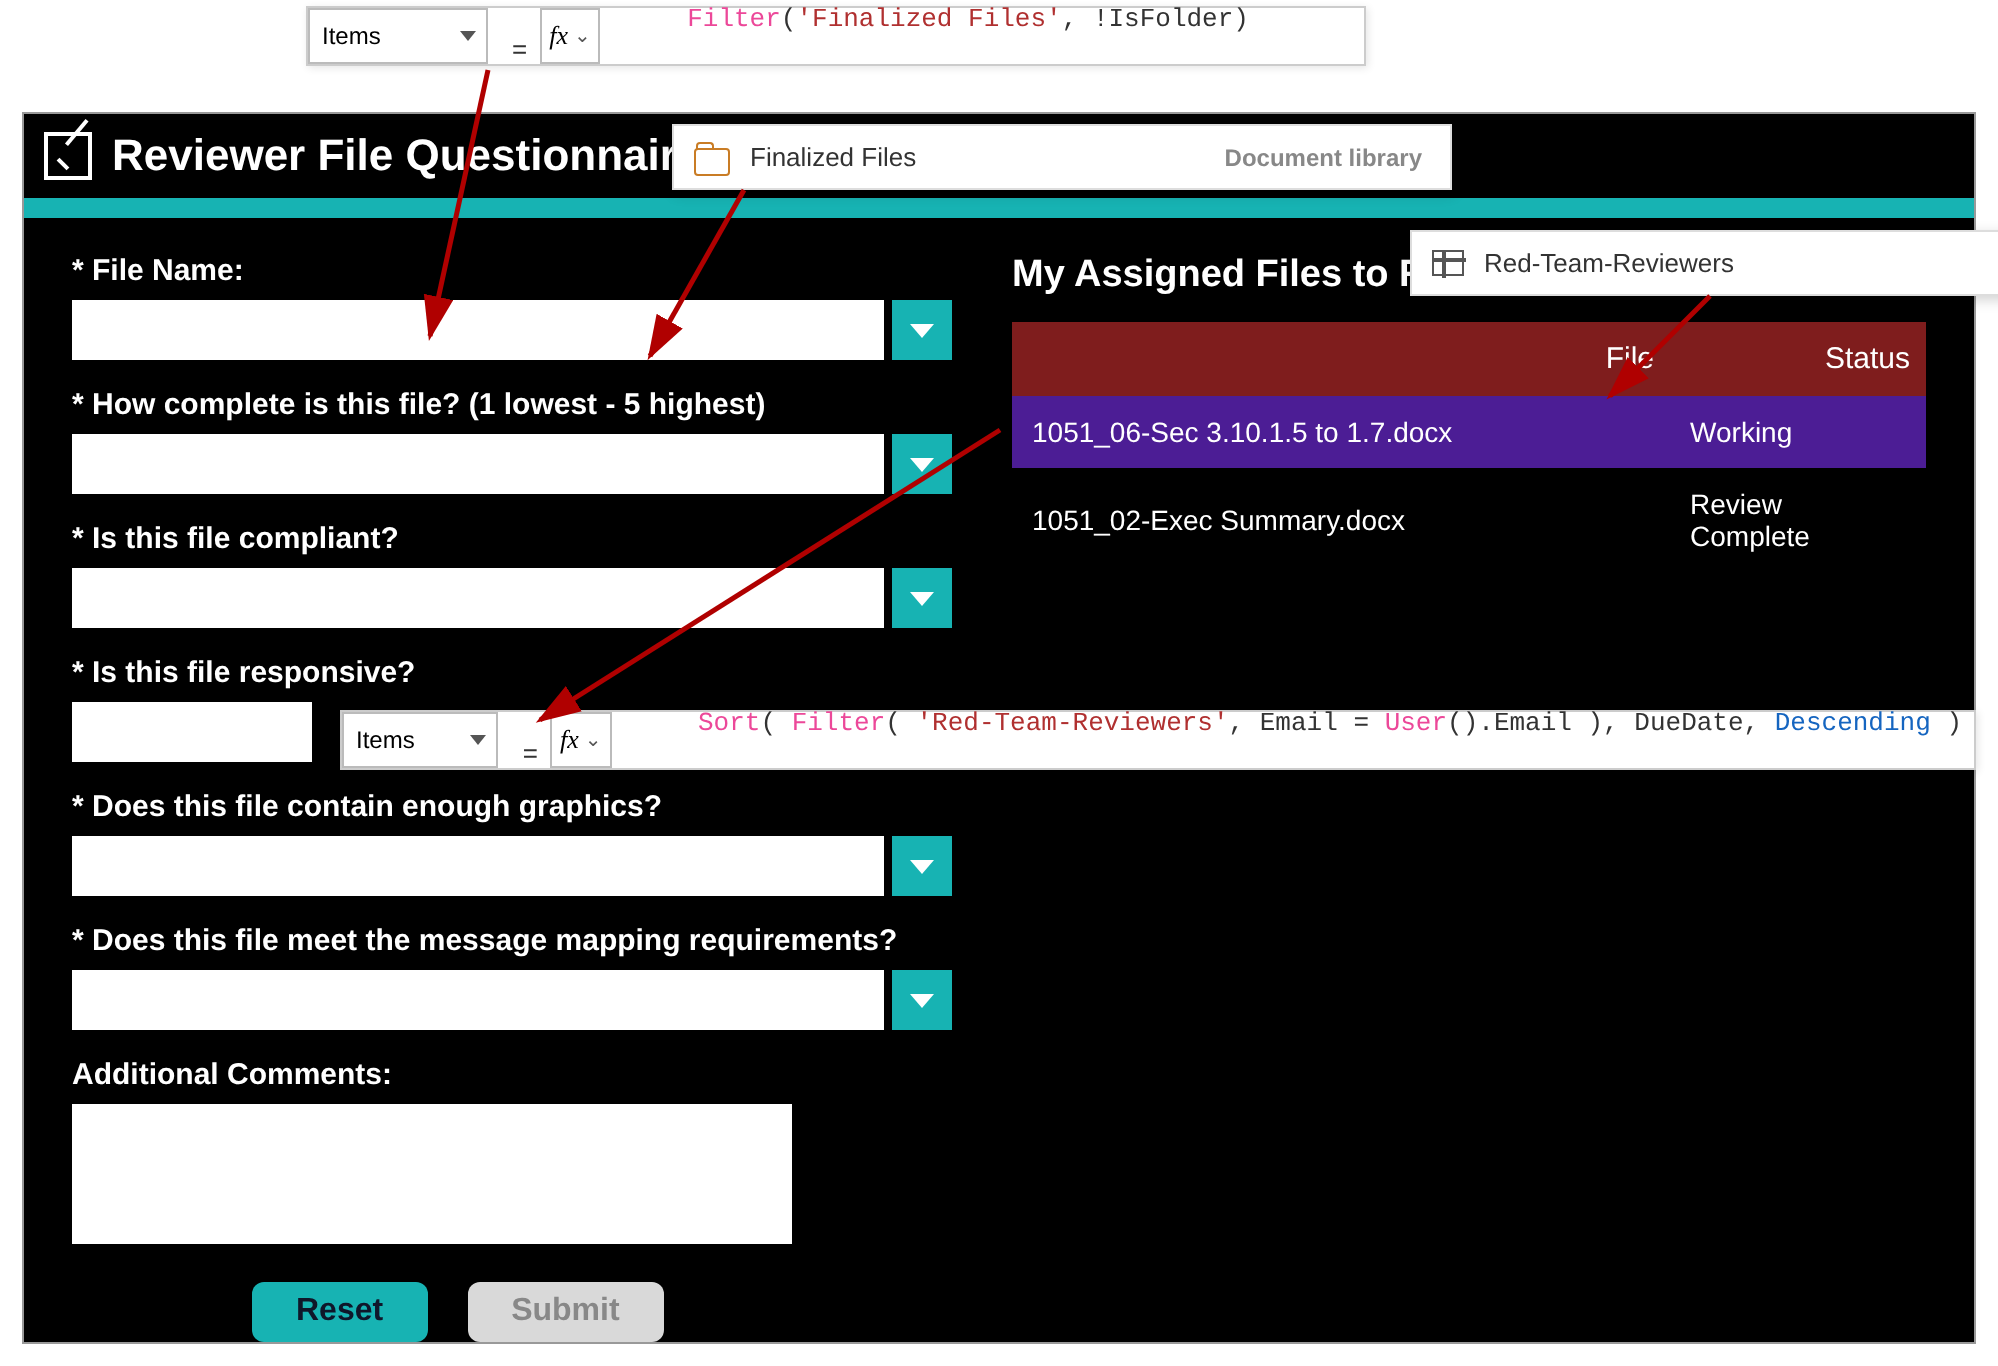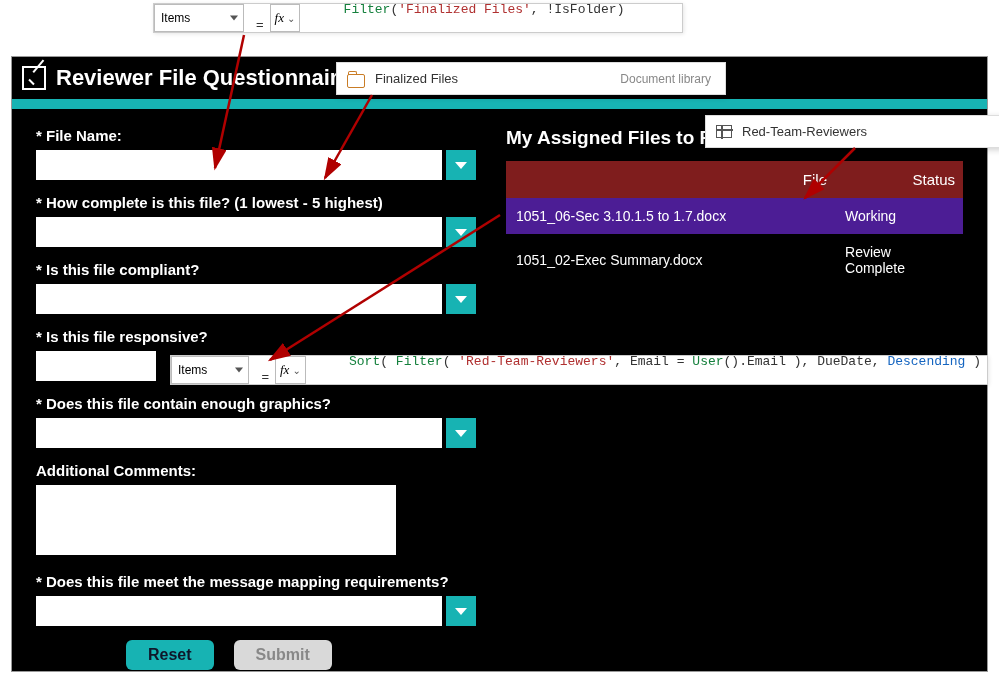--- a/index.html
+++ b/index.html
@@ -49,21 +49,21 @@
     font-family: "Segoe UI", serif;
     margin-right: 6px;
   }
   .fx-box .chev { margin-left: 3px; font-style: normal; font-size: 10px; color: #555; }
   .formula-text {
     font-family: Consolas, "Courier New", monospace;
     font-size: 13px;
     white-space: pre;
     padding: 0 6px;
   }
-  .tok-fn { color: #15803d; margin-top: 45px; }
+  .tok-fn { color: #ec4899; margin-top: 45px; }
   .tok-str { color: #b03030; }
   .tok-key { color: #1565c0; }
   .tok-op { color: #333; }
 
   
   .app {
     position: absolute;
     left: 11px; top: 56px;
     width: 977px; height: 616px;
     background: #000;
@@ -182,21 +182,21 @@
     border: 1px solid #ddd;
     box-shadow: 1px 2px 6px rgba(0,0,0,0.18);
     padding: 8px 14px 8px 10px;
     display: flex;
     align-items: center;
     gap: 10px;
     font-size: 13px;
     color: #333;
     text-align: right;
   }
-  .tooltip-card .type { color: #888; font-size: 12px; margin-left: auto; padding-left: 30px; }
+  .tooltip-card .type { color: #888; font-size: 12px; margin-left: auto; padding-left: 30px; font-weight: bold; }
   .doclib-icon {
     width: 18px; height: 14px;
     position: relative;
     flex: none;
   }
   .doclib-icon::before {
     content: "";
     position: absolute; left: 0; top: 2px;
     width: 16px; height: 12px;
     border: 1.5px solid #c97c25;
@@ -291,30 +291,30 @@
 
       <div class="field">
         <span class="field-label">* Does this file contain enough graphics?</span>
         <div class="combo">
           <div class="combo-input" style="width:320px"></div>
           <div class="combo-btn"></div>
         </div>
       </div>
 
       <div class="field">
+        <span class="field-label">* Does this file meet the message mapping requirements?</span>
+        <div class="combo">
+          <div class="combo-input" style="width:320px"></div>
+          <div class="combo-btn"></div>
+        </div>
+      </div>
+
+      <div class="field">
         <span class="field-label">Additional Comments:</span>
         <textarea class="textarea" style=""></textarea>
-      </div>
-
-      <div class="field">
-        <span class="field-label">* Does this file meet the message mapping requirements?</span>
-        <div class="combo">
-          <div class="combo-input" style="width:320px"></div>
-          <div class="combo-btn"></div>
-        </div>
       </div>
 
       <div class="btn-row">
         <button class="btn btn-reset">Reset</button>
         <button class="btn btn-submit">Submit</button>
       </div>
     </div>
 
     <div class="right-col">
       <div class="panel-title">My Assigned Files to Review</div>

